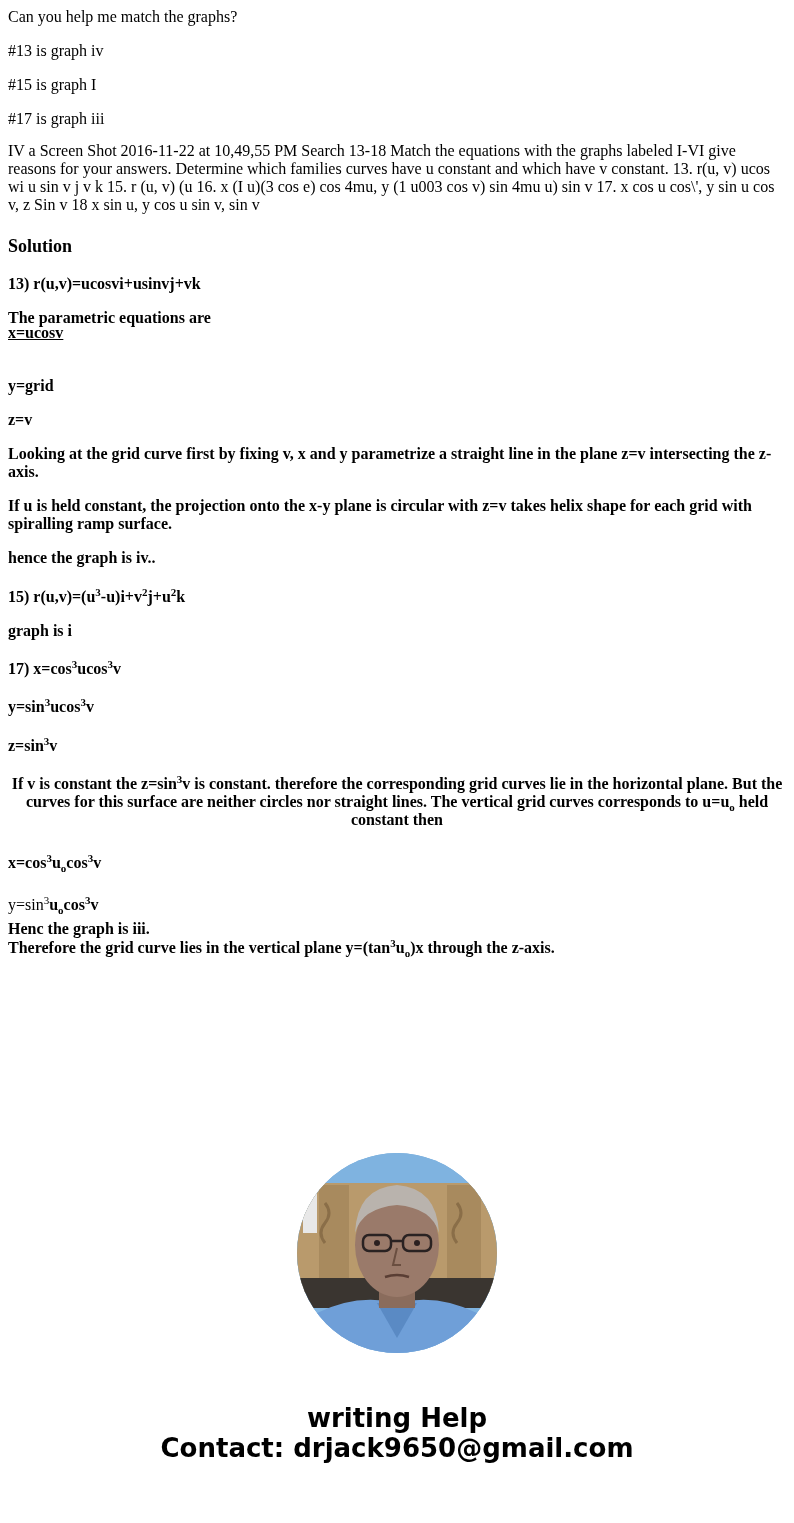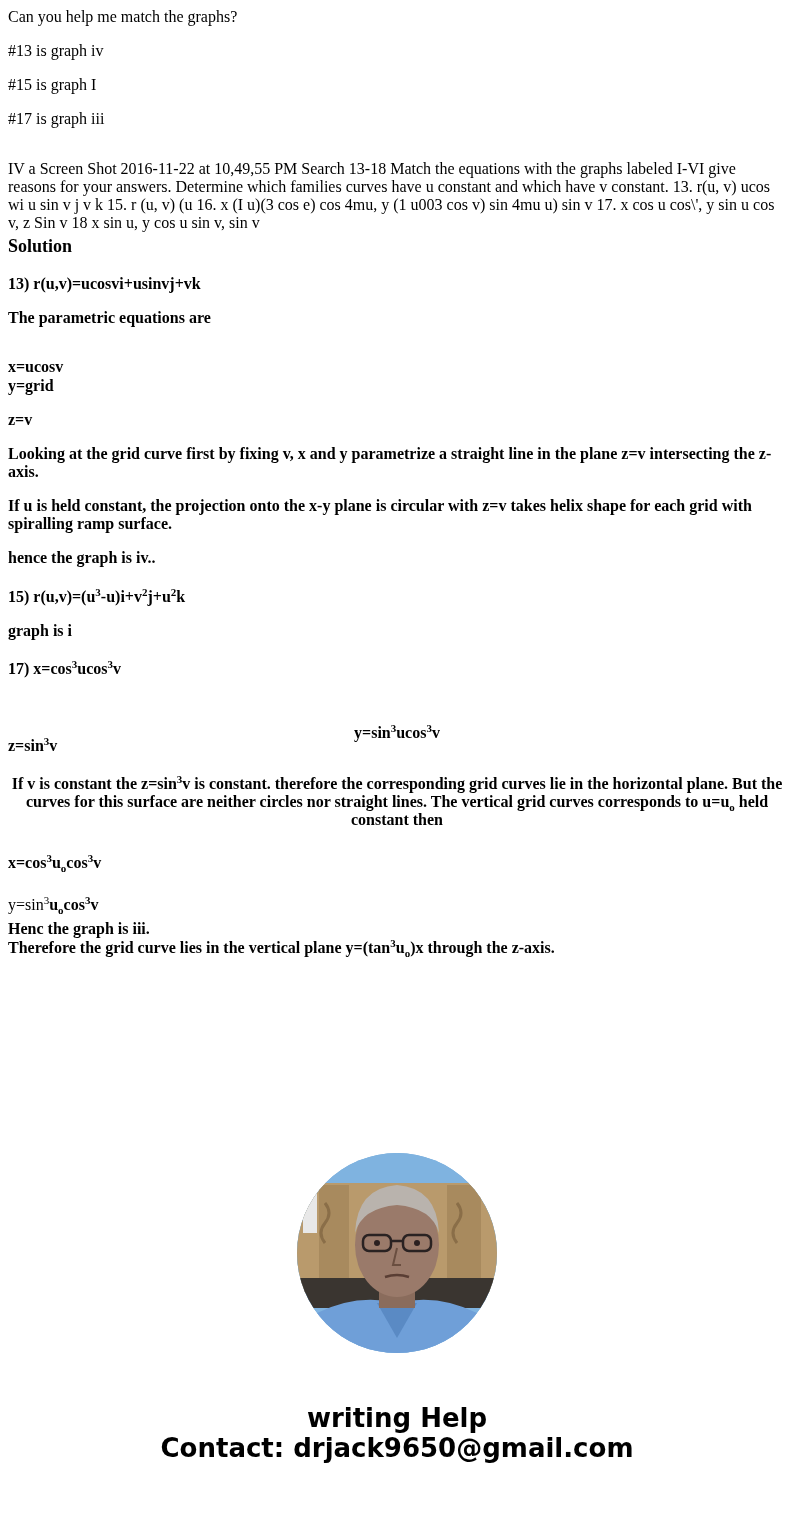--- a/index.html
+++ b/index.html
@@ -17,21 +17,21 @@
       overflow: hidden;
     }
     p {
       margin: 0;
       line-height: 18px;
     }
     .q1 { position: absolute; left: 8px; top: 8px; }
     .q2 { position: absolute; left: 8px; top: 42px; }
     .q3 { position: absolute; left: 8px; top: 76px; }
     .q4 { position: absolute; left: 8px; top: 110px; }
-    .qtext { position: absolute; left: 8px; top: 160px; width: 778px; line-height: 18px; font-family: Liberation Serif, serif; }
+    .qtext { position: absolute; left: 8px; top: 142px; width: 778px; line-height: 18px; font-family: Liberation Serif, serif; }
 
     h3.solution {
       position: absolute;
       left: 8px;
       top: 235px;
       margin: 0;
       font-size: 18px;
       font-weight: bold;
       line-height: 22px;
     }
@@ -72,32 +72,32 @@
 <p class="q1">Can you help me match the graphs?</p>
 <p class="q2">#13 is graph iv</p>
 <p class="q3">#15 is graph I</p>
 <p class="q4">#17 is graph iii</p>
 <p class="qtext">IV a Screen Shot 2016-11-22 at 10,49,55 PM Search 13-18 Match the equations with the graphs labeled I-VI give reasons for your answers. Determine which families curves have u constant and which have v constant. 13. r(u, v) ucos wi u sin v j v k 15. r (u, v) (u 16. x (I u)(3 cos e) cos 4mu, y (1 u003 cos v) sin 4mu u) sin v 17. x cos u cos\', y sin u cos v, z Sin v 18 x sin u, y cos u sin v, sin v</p>
 
 <h3 class="solution">Solution</h3>
 
 <p class="abs b" style="top:275px;">13) r(u,v)=ucosvi+usinvj+vk</p>
 <p class="abs b" style="top:309px;">The parametric equations are</p>
-<p class="abs b" style="top:358px;">x=ucosv</p>
+<p class="abs b" style="top:324px;text-decoration:underline;">x=ucosv</p>
 <p class="abs b" style="top:377px;">y=grid</p>
 <p class="abs b" style="top:411px;">z=v</p>
 <p class="abs b" style="top:445px;">Looking at the grid curve first by fixing v, x and y parametrize a straight line in the plane z=v intersecting the z-axis.</p>
 <p class="abs b" style="top:497px;">If u is held constant, the projection onto the x-y plane is circular with z=v takes helix shape for each grid with spiralling ramp surface.</p>
 <p class="abs b" style="top:549px;">hence the graph is iv..</p>
 
 <p class="abs b" style="top:588px;"><span>15) r(u,v)=(u</span><sup>3</sup><span>-u)i+v</span><sup>2</sup><span>j+u</span><sup>2</sup><span>k</span></p>
 <p class="abs b" style="top:622px;">graph is i</p>
 
 <p class="abs b" style="top:660px;"><span>17) x=cos</span><sup>3</sup><span>ucos</span><sup>3</sup><span>v</span></p>
-<p class="abs b" style="top:724px;text-align:center;"><span>y=sin</span><sup>3</sup><span>ucos</span><sup>3</sup><span>v</span></p>
+<p class="abs b" style="top:698px;"><span>y=sin</span><sup>3</sup><span>ucos</span><sup>3</sup><span>v</span></p>
 <p class="abs b" style="top:737px;"><span>z=sin</span><sup>3</sup><span>v</span></p>
 
 <p class="abs b" style="top:775px; line-height:18px;text-align:center;"><span>If v is constant the z=sin</span><sup>3</sup><span>v is constant. therefore the corresponding grid curves lie in the horizontal plane. But the curves for this surface are neither circles nor straight lines. The vertical grid curves corresponds to u=u</span><sub>o</sub><span> held constant then</span></p>
 
 <p class="abs b" style="top:854px;"><span>x=cos</span><sup>3</sup><span>u</span><sub>o</sub><span>cos</span><sup>3</sup><span>v</span></p>
 <p class="abs" style="top:896px;"><span class="n">y=sin</span><sup class="n">3</sup><span class="b">u</span><sub class="b">o</sub><span class="b">cos</span><sup class="b">3</sup><span class="b">v</span></p>
 <p class="abs b" style="top:939px;"><span>Therefore the grid curve lies in the vertical plane y=(tan</span><sup>3</sup><span>u</span><sub>o</sub><span>)x through the z-axis.</span></p>
 <p class="abs b" style="top:920px;">Henc the graph is iii.</p>
 
 <div class="avatar">

